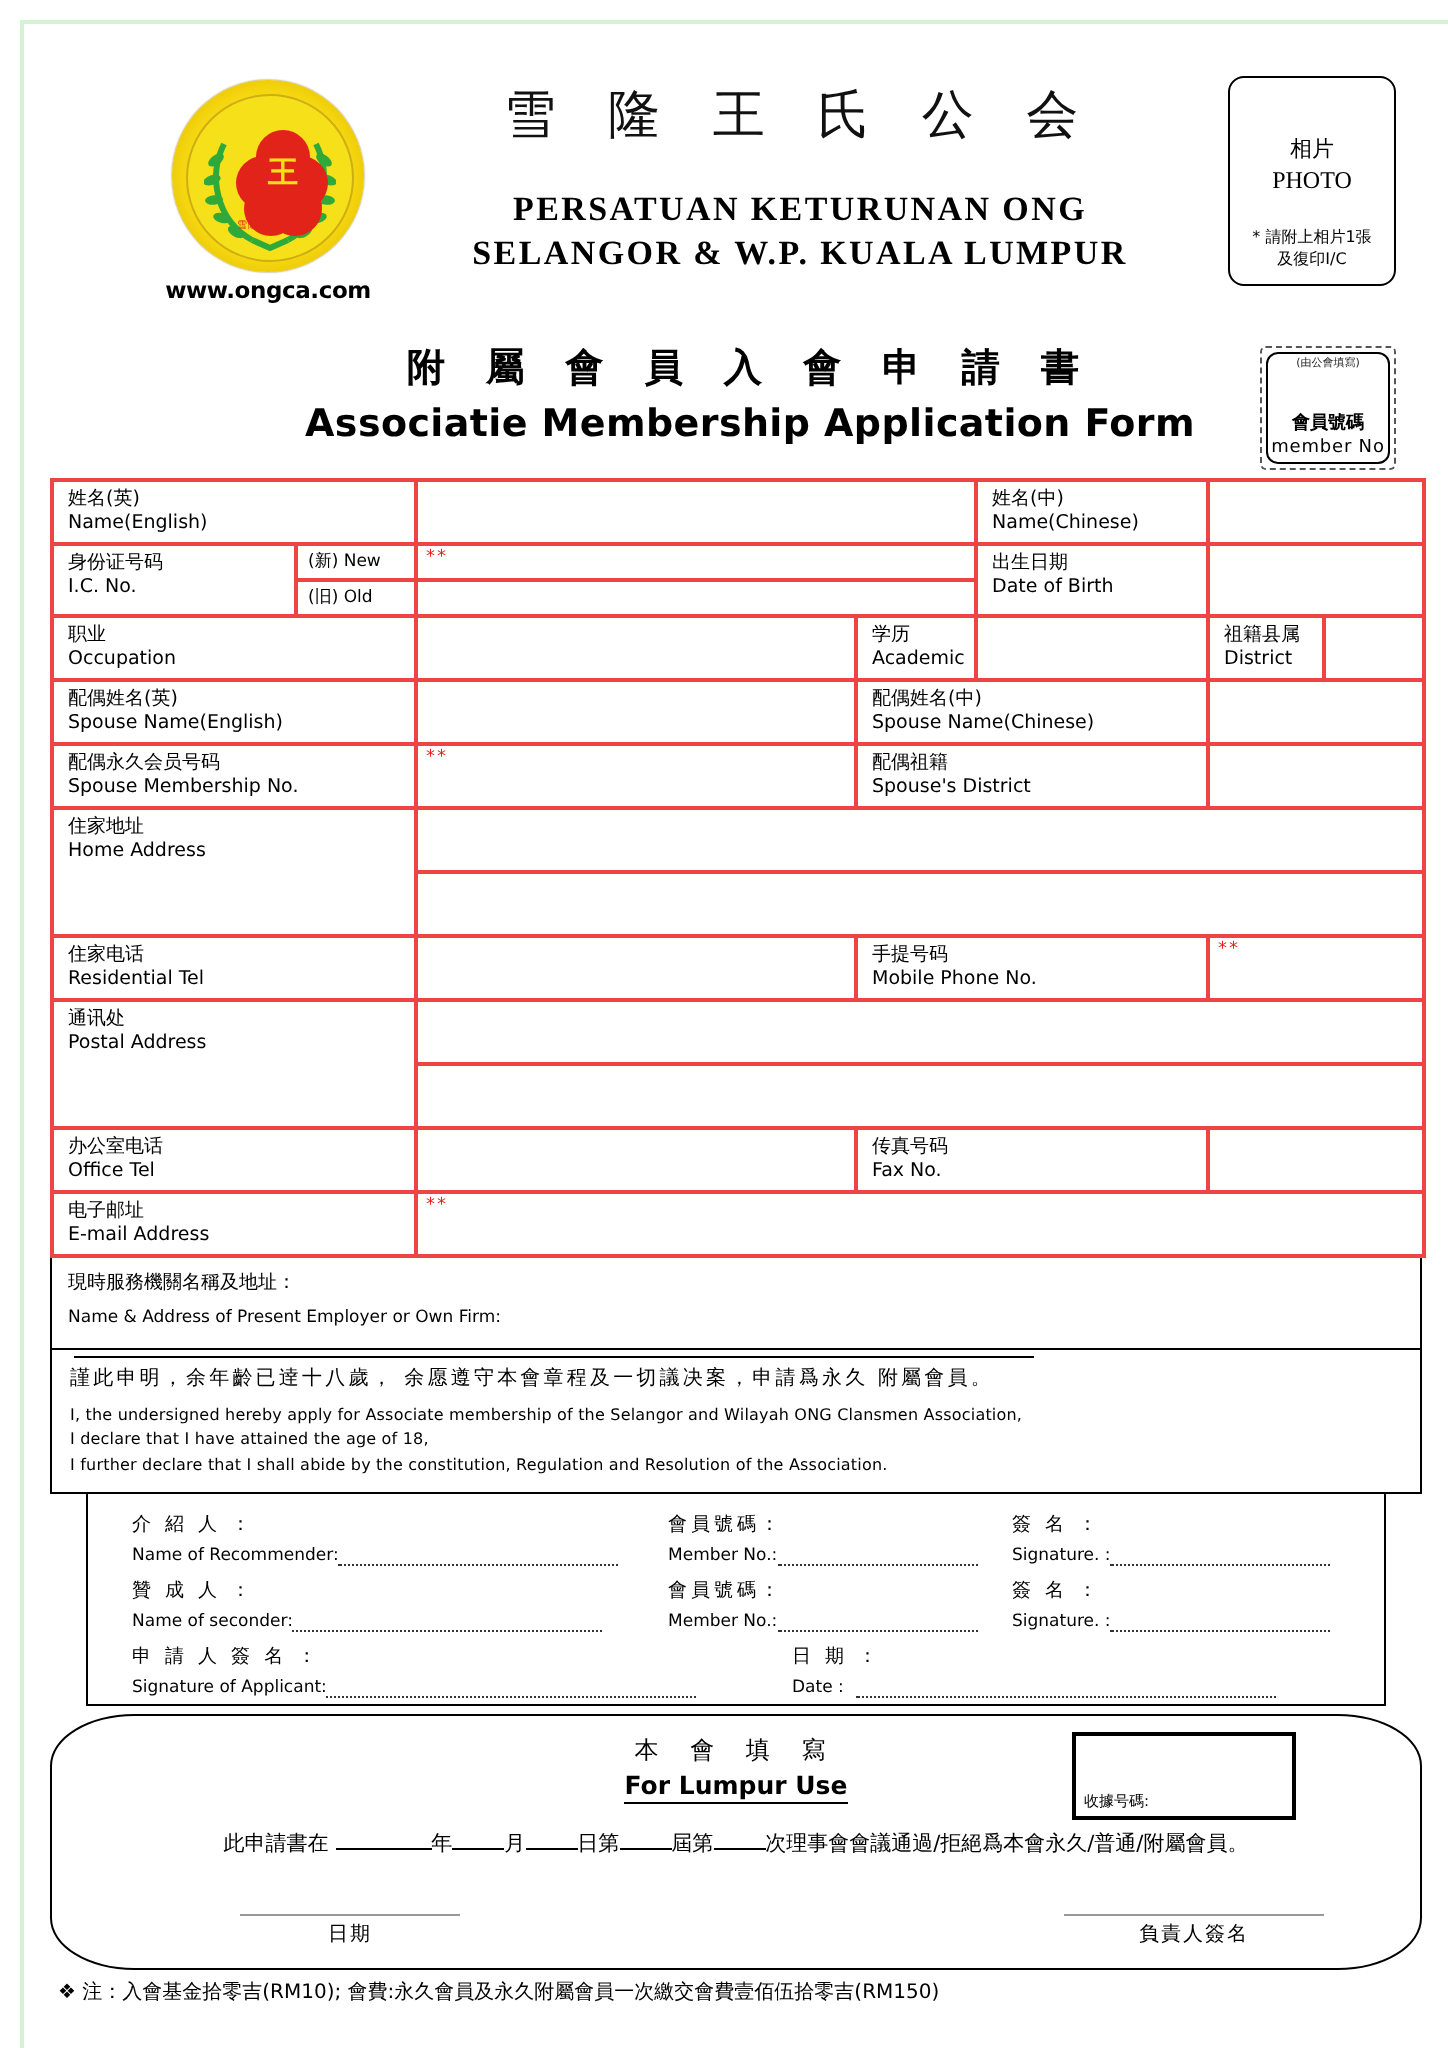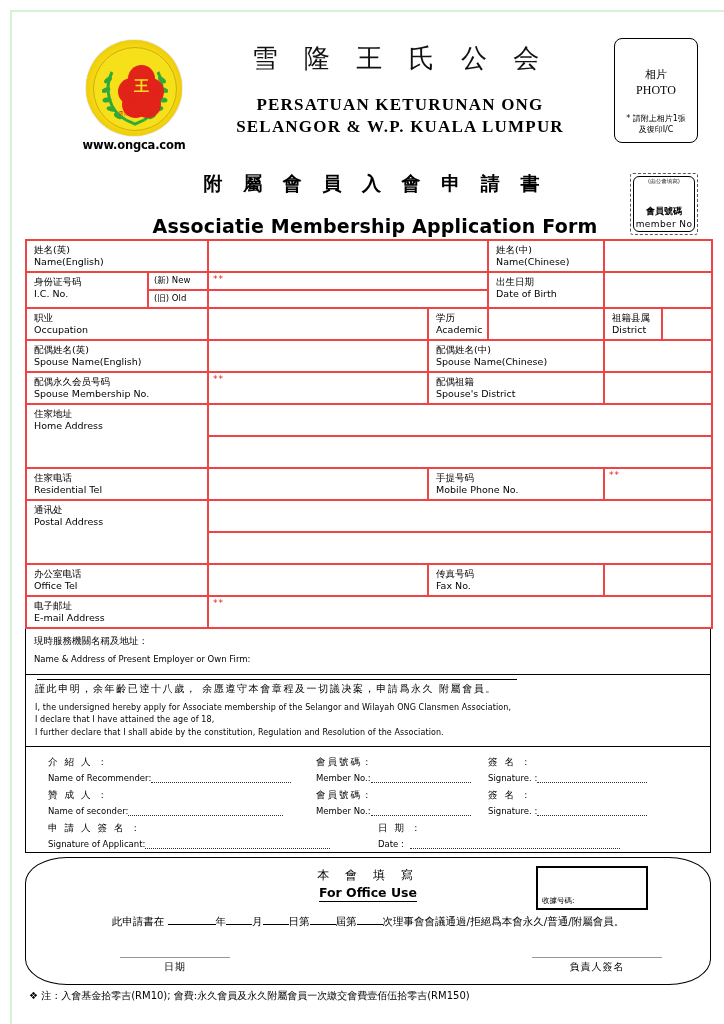--- a/index.html
+++ b/index.html
@@ -187,21 +187,21 @@
     font-size: 19px;
     font-weight: bold;
     letter-spacing: 7px;
     color: #000;
   }
   .title-en {
     font-family: "DejaVu Sans", sans-serif;
     font-size: 19px;
     font-weight: bold;
     color: #000;
-    margin-top: 18px;
+    margin-top: 4px;
     letter-spacing: 0.2px;
   }
   .member-no-box {
     position: absolute;
     right: 18px; top: 2px;
     width: 68px; height: 62px;
     border: 1px dashed #555;
     border-radius: 3px;
     box-sizing: border-box;
     padding: 2px;
@@ -334,21 +334,21 @@
   .decl-en {
     font-family: "DejaVu Sans", sans-serif;
     font-size: 8px;
     color: #000;
     line-height: 1.55;
     letter-spacing: 0.1px;
   }
 
   
   .sig-box {
-    margin: 0 5px;
+    margin: 0 23px;
     border: 1px solid #000;
     border-top: none;
     padding: 9px 0 10px 0;
     box-sizing: border-box;
     position: relative;
     height: 106px;
     text-decoration: underline;
   }
   .sig-row {
     position: relative;
@@ -789,21 +789,21 @@
         <div class="sig-cell" style="left:352px;">
           <div class="sig-cn">日 期 ：</div>
           <div class="sig-en"><span>Date      :</span><span class="dots" style="width:210px; margin-left:6px;"></span></div>
         </div>
       </div>
     </div>
 
     <div class="office-box">
       <div class="office-title-cn">本 會 填 寫</div>
       <div class="office-title-en">
-        <span>For Office Use</span>
+        <span>For Lumpur Use</span>
       </div>
       <div class="receipt-box">
         <div class="receipt-label">收據号碼:</div>
       </div>
       <div class="office-sentence">
         <span>此申請書在</span>
         <span class="blank-s"></span><span>年</span><span class="blank-xs"></span><span>月</span><span class="blank-xs"></span><span>日第</span><span class="blank-xs"></span><span>屆第</span><span class="blank-xs"></span><span>次理事會會議通過/拒絕爲本會永久/普通/附屬會員。</span>
       </div>
       <div class="office-date">
         <div class="ul-line"></div>

